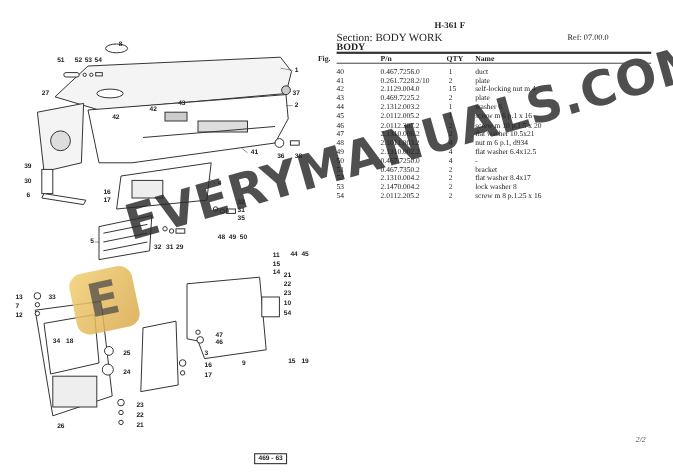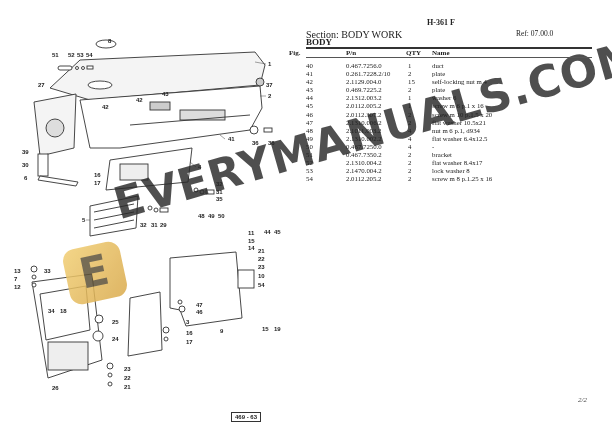--- a/index.html
+++ b/index.html
@@ -6,21 +6,21 @@
   body { width:612px; height:432px; position:relative; overflow:hidden; font-family:"Liberation Serif", serif; color:#222; }
   .page { position:absolute; left:0; top:0; width:612px; height:432px; background:#fff; }
 
   
   .diagram { position:absolute; left:10px; top:30px; width:285px; height:370px; }
   .diagram svg { position:absolute; left:0; top:0; }
   .callout { position:absolute; font-family:"Liberation Sans", sans-serif; font-size:6px; font-weight:bold; color:#222; line-height:6px; }
   .figcode { position:absolute; left:221px; top:382px; border:1px solid #333; font-family:"Liberation Sans", sans-serif; font-size:6px; font-weight:bold; padding:1px 3px; background:#fff; }
 
   
-  .doc-code { position:absolute; left:395px; top:18px; font-size:8px; font-weight:bold;margin-left:32px; }
+  .doc-code { position:absolute; left:395px; top:18px; font-size:8px; font-weight:bold; }
   .section { position:absolute; left:306px; top:29px; font-size:10px; }
   .ref { position:absolute; left:516px; top:29px; font-size:7.5px; }
   .title { position:absolute; left:306px; top:37px; font-size:9px; font-weight:bold; }
   .rule-top { position:absolute; left:306px; top:47px; width:286px; height:2px; background:#333; }
   .hdr { position:absolute; top:49px; font-size:7px; font-weight:bold; }
   .rule-hdr { position:absolute; left:306px; top:57px; width:286px; height:1px; background:#555; }
   .rows { position:absolute; left:306px; top:62px; width:290px; }
   .row { position:relative; height:8.1px; font-size:6.8px; line-height:8px; }
   .row span { position:absolute; top:0; white-space:nowrap; }
   .c-fig { left:0; } .c-pn { left:40px; } .c-qty { left:102px; } .c-name { left:126px; }

